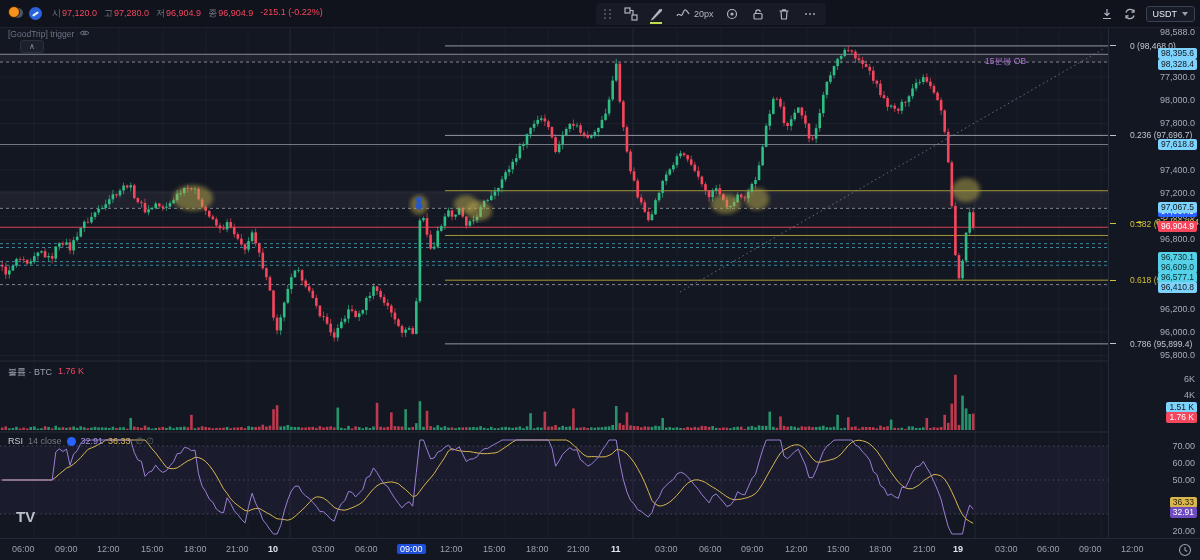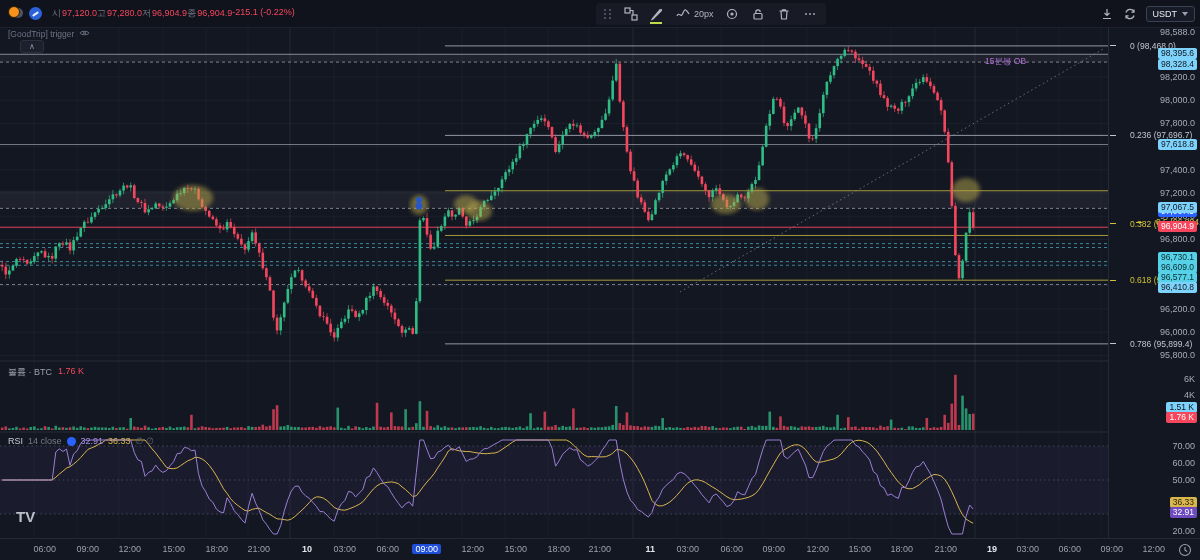--- a/index.html
+++ b/index.html
@@ -11,21 +11,21 @@
   
   #topbar { position:absolute; left:0; top:0; width:1200px; height:28px; background:#10131c;
             border-bottom:1px solid #1c2230; z-index:30; }
   #symbol-row { position:absolute; left:8px; top:4px; height:18px; display:flex; align-items:center; gap:6px; }
   .coin-ico { position:relative; width:15px; height:15px; }
   .coin-ico .c1 { position:absolute; left:5px; top:2px; width:10px; height:10px; border-radius:50%; background:#4a5568; }
   .coin-ico .c2 { position:absolute; left:0; top:0; width:12px; height:12px; border-radius:50%; background:#f7931a; border:1px solid #2a1d05;}
   #chart-title { font-size:10px; font-weight:bold; color:#dde1ea; letter-spacing:.1px; }
   .broker-ico { width:13px; height:13px; border-radius:50%; background:#2c62d9; position:relative; }
   .broker-ico:after { content:""; position:absolute; left:3px; top:6px; width:7px; height:2px; background:#e8f0ff; border-radius:2px; transform:rotate(-35deg); }
-  #ohlc { display:flex; gap:0; font-size:9px; margin-left:4px; }
+  #ohlc { display:flex; gap:7px; font-size:9px; margin-left:4px; }
   #ohlc .k { color:#787b86; }
   #ohlc .v { color:#f6465d; margin-left:1px; }
   #ohlc .chg { color:#f6465d; }
 
   
   #draw-toolbar { position:absolute; left:596px; top:3px; height:22px; display:flex; align-items:center;
                   gap:11px; padding:0 8px; border-radius:4px; background:rgba(30,34,45,.6); }
   .drag-dots { display:grid; grid-template-columns:3px 3px; grid-gap:2px; }
   .drag-dots i { width:2px; height:2px; border-radius:50%; background:#5a6170; }
   .dt-ico { width:15px; height:15px; color:#b2b5be; display:flex; align-items:center; justify-content:center; cursor:pointer; position:relative;}
@@ -68,21 +68,21 @@
   .badge { position:absolute; right:3px; font-size:8.5px; padding:0px 3px; border-radius:2px; line-height:11px;
            white-space:nowrap; z-index:5; }
   .badge.white { background:#7dd3fc; color:#14171f; }
   .badge.red { background:#f6465d; color:#fff; }
   .badge.cyan { background:#56d2e8; color:#0c2b31; }
   .badge.yellow { background:#d9b64e; color:#2b2408; }
   .badge.purple { background:#6e4bbf; color:#fff; }
   .badge.blue { background:#2962ff; color:#fff; }
 
   #time-axis { position:absolute; left:0; top:538px; width:1200px; height:22px; border-top:1px solid #242938; z-index:15; background:#131722;}
-  .time-tick { position:absolute; top:5px; width:44px; margin-left:-22px; text-align:right; font-size:9px; color:#9aa0ac; }
+  .time-tick { position:absolute; top:5px; width:44px; margin-left:-22px; text-align:left; font-size:9px; color:#9aa0ac; }
   .time-tick.day { color:#e2e5ec; font-weight:bold; }
   .time-tick.hl span { background:#1f4fd8; color:#fff; border-radius:2px; padding:0px 3px; }
 
   #clock-btn { position:absolute; right:8px; top:4px; width:14px; height:14px; cursor:pointer;}
   #clock-btn svg { stroke:#9aa0ac; fill:none; stroke-width:1.1; }
 
   #tv-logo { position:absolute; left:16px; top:508px; z-index:20; font-size:15px; font-weight:bold;
              color:#cdd1da; letter-spacing:0px; opacity:.9; }
 
   #chart-svg { position:absolute; left:0; top:28px; z-index:5; }
@@ -1122,21 +1122,21 @@
       <line x1="0" y1="480" x2="1108" y2="480" stroke="#5d6273" stroke-width="0.8" stroke-dasharray="1.5,3" opacity="0.8"></line>
       <line x1="0" y1="514" x2="1108" y2="514" stroke="#5d6273" stroke-width="0.8" stroke-dasharray="1.5,3" opacity="0.8"></line>
       <polyline points="2.2,480.0 5.8,480.0 9.3,480.0 12.9,480.0 16.5,480.0 20.0,480.0 23.6,480.0 27.2,480.0 30.8,480.0 34.3,480.0 37.9,480.0 41.5,480.0 45.0,480.0 48.6,480.0 52.2,480.0 55.8,477.2 59.3,474.1 62.9,471.2 66.5,468.1 70.0,466.7 73.6,464.1 77.2,461.1 80.7,457.5 84.3,453.4 87.9,449.4 91.5,447.9 95.0,446.4 98.6,444.4 102.2,442.6 105.7,440.0 109.3,440.0 112.9,440.0 116.4,440.0 120.0,440.0 123.6,440.0 127.1,440.0 130.7,440.0 134.3,440.0 137.9,440.0 141.4,440.0 145.0,440.0 148.6,444.4 152.1,448.9 155.7,453.0 159.3,457.9 162.8,462.6 166.4,467.2 170.0,468.5 173.6,468.7 177.1,467.9 180.7,465.6 184.3,463.1 187.8,460.8 191.4,459.4 195.0,457.4 198.5,457.5 202.1,459.0 205.7,461.6 209.3,465.4 212.8,470.2 216.4,475.8 220.0,482.3 223.5,488.8 227.1,493.5 230.7,498.8 234.2,502.5 237.8,505.4 241.4,508.1 245.0,510.5 248.5,511.0 252.1,509.4 255.7,508.5 259.2,508.3 262.8,510.5 266.4,512.5 269.9,514.4 273.5,516.7 277.1,518.8 280.7,519.1 284.2,519.6 287.8,520.2 291.4,519.0 294.9,516.5 298.5,513.2 302.1,510.0 305.6,506.6 309.2,502.7 312.8,498.8 316.4,496.9 319.9,497.0 323.5,498.2 327.1,500.6 330.6,503.9 334.2,507.4 337.8,509.2 341.3,509.9 344.9,510.2 348.5,509.1 352.1,507.7 355.6,506.2 359.2,504.3 362.8,501.8 366.3,497.7 369.9,493.1 373.5,488.9 377.0,485.8 380.6,483.6 384.2,482.9 387.8,482.3 391.3,481.9 394.9,482.5 398.5,483.8 402.0,486.9 405.6,489.6 409.2,493.0 412.7,496.4 416.3,495.8 419.9,491.2 423.5,486.3 427.0,482.0 430.6,478.0 434.2,473.5 437.7,467.9 441.3,462.6 444.9,457.1 448.4,451.0 452.0,448.7 455.6,449.9 459.2,450.8 462.7,451.2 466.3,451.5 469.9,451.6 473.4,452.3 477.0,452.9 480.6,453.4 484.1,453.7 487.7,453.6 491.3,453.2 494.9,453.0 498.4,451.8 502.0,449.4 505.6,447.0 509.1,444.5 512.7,442.0 516.3,440.0 519.9,440.0 523.4,440.0 527.0,440.0 530.6,440.0 534.1,440.0 537.7,440.0 541.3,440.0 544.8,440.0 548.4,440.0 552.0,440.0 555.6,440.0 559.1,440.0 562.7,440.0 566.3,440.0 569.8,441.8 573.4,445.0 577.0,448.3 580.5,452.0 584.1,455.0 587.7,456.8 591.3,456.6 594.8,456.6 598.4,456.9 602.0,456.9 605.5,456.7 609.1,455.4 612.7,453.3 616.2,449.7 619.8,449.8 623.4,451.1 627.0,453.9 630.5,457.9 634.1,462.5 637.7,468.5 641.2,475.0 644.8,482.7 648.4,491.5 651.9,500.4 655.5,504.3 659.1,506.0 662.6,505.7 666.2,504.2 669.8,502.0 673.4,499.0 676.9,495.3 680.5,491.1 684.1,486.7 687.6,483.2 691.2,481.1 694.8,479.9 698.4,479.9 701.9,480.9 705.5,482.5 709.1,484.9 712.6,487.1 716.2,489.2 719.8,491.7 723.3,494.2 726.9,496.8 730.5,498.7 734.1,499.8 737.6,499.5 741.2,499.1 744.8,498.3 748.3,497.3 751.9,495.8 755.5,493.5 759.0,489.5 762.6,483.8 766.2,477.3 769.8,470.8 773.3,464.8 776.9,458.5 780.5,452.9 784.0,449.9 787.6,447.9 791.2,445.9 794.7,444.9 798.3,444.8 801.9,446.5 805.5,449.5 809.0,454.1 812.6,458.8 816.2,461.9 819.7,462.3 823.3,461.6 826.9,460.7 830.4,459.8 834.0,458.9 837.6,457.0 841.1,454.1 844.7,449.8 848.3,445.5 851.9,442.2 855.4,440.6 859.0,440.2 862.6,440.8 866.1,441.9 869.7,443.9 873.3,447.3 876.9,451.1 880.4,456.2 884.0,461.5 887.6,467.4 891.1,472.3 894.7,477.3 898.3,482.0 901.8,485.2 905.4,487.9 909.0,488.8 912.5,488.6 916.1,486.7 919.7,484.5 923.3,481.1 926.8,478.5 930.4,476.2 934.0,474.5 937.5,474.8 941.1,476.0 944.7,479.3 948.3,484.8 951.8,491.8 955.4,499.7 959.0,508.2 962.5,514.8 966.1,519.1 969.7,521.4 973.2,523.3" fill="none" stroke="#d9b64e" stroke-width="1"></polyline>
       <polyline points="2.2,480.0 5.8,480.0 9.3,480.0 12.9,480.0 16.5,480.0 20.0,480.0 23.6,480.0 27.2,480.0 30.8,480.0 34.3,480.0 37.9,480.0 41.5,480.0 45.0,480.0 48.6,480.0 52.2,480.0 55.8,452.0 59.3,448.8 62.9,451.5 66.5,449.1 70.0,465.3 73.6,454.0 77.2,450.7 80.7,443.5 84.3,440.0 87.9,440.4 91.5,440.0 95.0,440.0 98.6,440.0 102.2,440.0 105.7,440.0 109.3,440.0 112.9,440.0 116.4,440.0 120.0,440.0 123.6,440.0 127.1,440.0 130.7,440.0 134.3,452.6 137.9,459.9 141.4,461.4 145.0,476.4 148.6,472.4 152.1,470.9 155.7,465.1 159.3,469.9 162.8,472.4 166.4,470.7 170.0,465.8 173.6,461.7 177.1,453.7 180.7,453.2 184.3,447.5 187.8,448.1 191.4,450.7 195.0,450.1 198.5,473.7 202.1,486.1 205.7,491.7 209.3,499.2 212.8,502.2 216.4,509.1 220.0,511.9 223.5,512.9 227.1,497.8 230.7,503.7 234.2,510.7 237.8,514.7 241.4,519.3 245.0,523.1 248.5,506.7 252.1,493.2 255.7,503.3 259.2,510.4 262.8,519.8 266.4,524.2 269.9,529.6 273.5,534.0 277.1,534.0 280.7,525.6 284.2,511.3 287.8,499.7 291.4,490.9 294.9,486.3 298.5,486.0 302.1,492.4 305.6,495.8 309.2,498.3 312.8,502.3 316.4,506.4 319.9,511.5 323.5,511.8 327.1,515.1 330.6,519.0 334.2,521.2 337.8,510.2 341.3,503.8 344.9,500.5 348.5,491.4 352.1,492.4 355.6,496.9 359.2,493.0 362.8,489.5 366.3,477.8 369.9,475.9 373.5,467.9 377.0,472.6 380.6,478.7 384.2,484.1 387.8,486.8 391.3,492.8 394.9,498.4 398.5,503.3 402.0,507.9 405.6,503.8 409.2,501.8 412.7,506.2 416.3,472.7 419.9,440.0 423.5,440.0 427.0,449.7 430.6,458.8 434.2,458.0 437.7,452.2 441.3,450.5 444.9,447.2 448.4,445.1 452.0,450.1 455.6,449.4 459.2,446.8 462.7,454.1 466.3,461.5 469.9,459.2 473.4,458.8 477.0,456.8 480.6,451.8 484.1,448.8 487.7,448.4 491.3,446.1 494.9,444.0 498.4,442.3 502.0,440.0 505.6,440.0 509.1,440.0 512.7,440.0 516.3,440.0 519.9,440.0 523.4,440.0 527.0,440.0 530.6,440.0 534.1,440.0 537.7,440.0 541.3,440.0 544.8,440.0 548.4,440.0 552.0,448.1 555.6,466.2 559.1,460.7 562.7,454.3 566.3,450.7 569.8,447.7 573.4,450.1 577.0,449.8 580.5,459.8 584.1,462.5 587.7,466.1 591.3,464.3 594.8,460.8 598.4,457.2 602.0,450.4 605.5,445.8 609.1,440.0 612.7,440.0 616.2,440.0 619.8,462.6 623.4,479.7 627.0,492.2 630.5,500.4 634.1,503.9 637.7,509.7 641.2,511.3 644.8,514.4 648.4,517.0 651.9,512.5 655.5,502.1 659.1,497.0 662.6,489.2 666.2,485.3 669.8,482.1 673.4,479.4 676.9,474.0 680.5,472.3 684.1,473.6 687.6,476.8 691.2,480.9 694.8,485.4 698.4,489.6 701.9,494.6 705.5,498.7 709.1,502.8 712.6,496.0 716.2,493.9 719.8,498.1 723.3,501.9 726.9,506.6 730.5,505.1 734.1,500.4 737.6,491.7 741.2,494.1 744.8,494.9 748.3,486.9 751.9,478.6 755.5,474.6 759.0,461.9 762.6,449.9 766.2,440.1 769.8,440.0 773.3,440.0 776.9,440.0 780.5,440.0 784.0,456.1 787.6,458.8 791.2,455.2 794.7,451.7 798.3,449.2 801.9,457.3 805.5,465.1 809.0,477.5 812.6,477.8 816.2,470.1 819.7,460.7 823.3,451.5 826.9,446.0 830.4,443.5 834.0,440.1 837.6,440.0 841.1,440.0 844.7,440.0 848.3,440.0 851.9,440.0 855.4,444.9 859.0,447.0 862.6,451.9 866.1,455.3 869.7,460.1 873.3,471.5 876.9,474.5 880.4,485.6 884.0,488.1 887.6,495.4 891.1,494.0 894.7,496.7 898.3,498.4 901.8,487.3 905.4,487.6 909.0,480.6 912.5,472.3 916.1,466.8 919.7,466.0 923.3,461.5 926.8,467.7 930.4,473.7 934.0,481.8 937.5,489.9 941.1,499.4 944.7,513.9 948.3,526.8 951.8,534.0 955.4,534.0 959.0,534.0 962.5,533.9 966.1,516.2 969.7,505.1 973.2,509.1" fill="none" stroke="#9a7fd6" stroke-width="1"></polyline>
       <line x1="0" y1="361" x2="1108" y2="361" stroke="rgba(255,255,255,0.09)" stroke-width="1"></line>
       <line x1="0" y1="432" x2="1108" y2="432" stroke="rgba(255,255,255,0.09)" stroke-width="1"></line>
     </svg>
 
   <div id="price-axis">
       <div class="tick" style="top: 26.992px;">98,588.0</div>
-      <div class="tick" style="top: 72px;">98,200.0</div>
+      <div class="tick" style="top: 72px;">77,300.0</div>
       <div class="tick" style="top: 95.2px;">98,000.0</div>
       <div class="tick" style="top: 118.4px;">97,800.0</div>
       <div class="tick" style="top: 164.8px;">97,400.0</div>
       <div class="tick" style="top: 188px;">97,200.0</div>
       <div class="tick" style="top: 211.2px;">97,000.0</div>
       <div class="tick" style="top: 234.4px;">96,800.0</div>
       <div class="tick" style="top: 304px;">96,200.0</div>
       <div class="tick" style="top: 327.2px;">96,000.0</div>
       <div class="tick" style="top: 350.4px;">95,800.0</div>
       <div class="tick" style="top: 374px;">6K</div>

